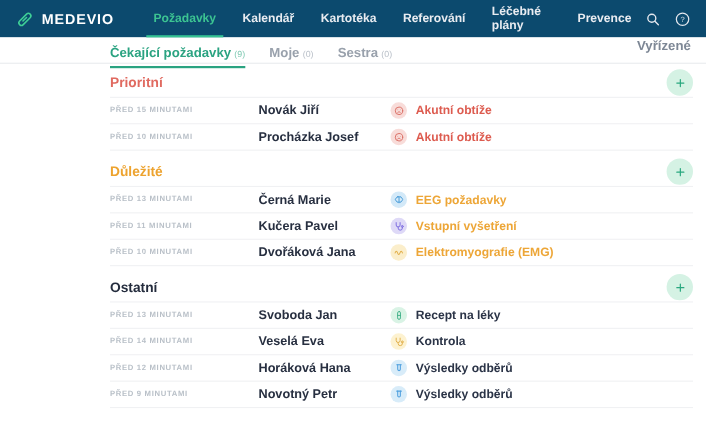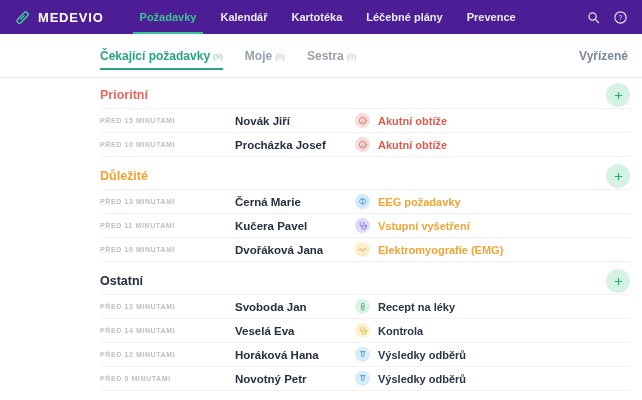--- a/index.html
+++ b/index.html
@@ -1,35 +1,35 @@
 <!DOCTYPE html>
 <html><head>
 <meta charset="utf-8">
 <style>
   * { margin:0; padding:0; box-sizing:border-box; }
   html,body { width:642px; height:400px; overflow:hidden; background:#ffffff;
               font-family:"Liberation Sans", sans-serif; }
 
   
-  .header { height:34px; background:#4c1d95; display:flex; align-items:center; padding:0 14px; }
+  .header { height:34px; background:#0c4a6e; display:flex; align-items:center; padding:0 14px; }
   .brand { display:flex; align-items:center; gap:7px; color:#ffffff; font-size:13px;
            font-weight:bold; letter-spacing:.8px; }
   .brand svg { width:17px; height:17px; color:#3ecf96; }
   .nav { display:flex; height:34px; margin-left:24px; }
   .nav-item { position:relative; display:flex; align-items:center; padding:0 12px;
               font-size:11px; font-weight:bold; color:#e9ecf1; cursor:pointer; }
   .nav-item.active { color:#3cc492; }
   .nav-item.active::after { content:""; position:absolute; left:5px; right:5px; bottom:0;
               height:2px; background:#35c393; }
   .header-icons { margin-left:auto; display:flex; align-items:center; gap:12px; color:#e3e7ee; }
   .hicon { width:15px; height:15px; cursor:pointer; display:flex; }
   .hicon svg { width:15px; height:15px; }
 
   
-  .tabbar { height:44px; display:flex; align-items:center; padding:0 14px 0 100px;
+  .tabbar { height:24px; display:flex; padding:0 14px 0 100px;
             border-bottom:1px solid #e9ebee; background:#fff; }
   .tab { position:relative; height:28px; display:flex; align-items:center; margin-right:22px;
          font-size:12px; font-weight:bold; color:#99a1ac; cursor:pointer; }
   .tab .count { font-size:8px; font-weight:normal; color:#b7bec7; margin-left:3px; margin-top:2px; }
   .tab.active { color:#2aa381; }
   .tab.active .count { color:#7fc9b2; }
   .tab.active::after { content:""; position:absolute; left:0; right:0; bottom:0; height:2px; background:#2aa381; }
   .done-link { margin-left:auto; font-size:12px; font-weight:bold; color:#7d8795; cursor:pointer; }
 
   
@@ -61,20 +61,21 @@
           <rect x="9" y="2.5" width="6.5" height="19" rx="3.25" transform="rotate(45 12 12)"></rect>
           <path d="M9.7 14.3L14.3 9.7"></path>
         </svg>
       </span>
     <span>MEDEVIO</span>
   </div>
   <div class="nav">
       <div class="nav-item active">Požadavky</div>
       <div class="nav-item">Kalendář</div>
       <div class="nav-item">Kartotéka</div>
+      <div class="nav-item">Referování</div>
       <div class="nav-item">Léčebné plány</div>
       <div class="nav-item">Prevence</div>
     </div>
   <div class="header-icons">
       <span class="hicon">
         <svg viewBox="0 0 24 24" fill="none" stroke="currentColor" stroke-width="2" stroke-linecap="round" stroke-linejoin="round">
           <circle cx="10.5" cy="10.5" r="5.8"></circle>
           <path d="M15 15l5 5"></path>
         </svg>
       </span>

